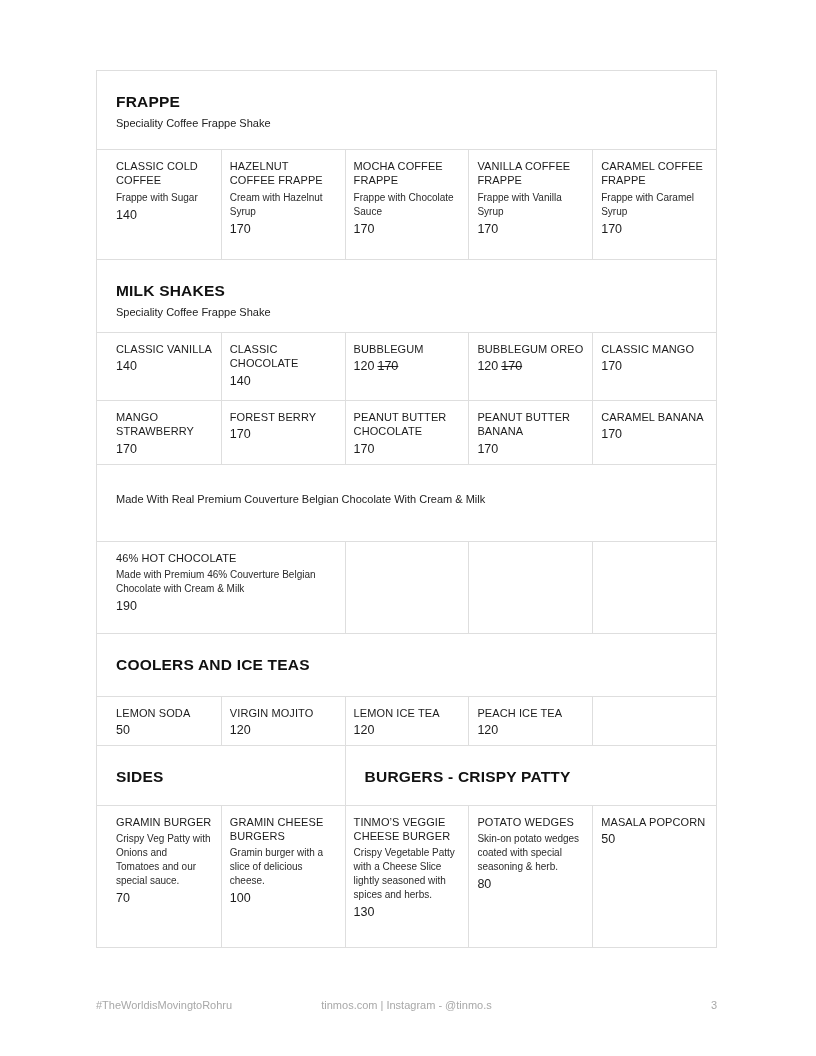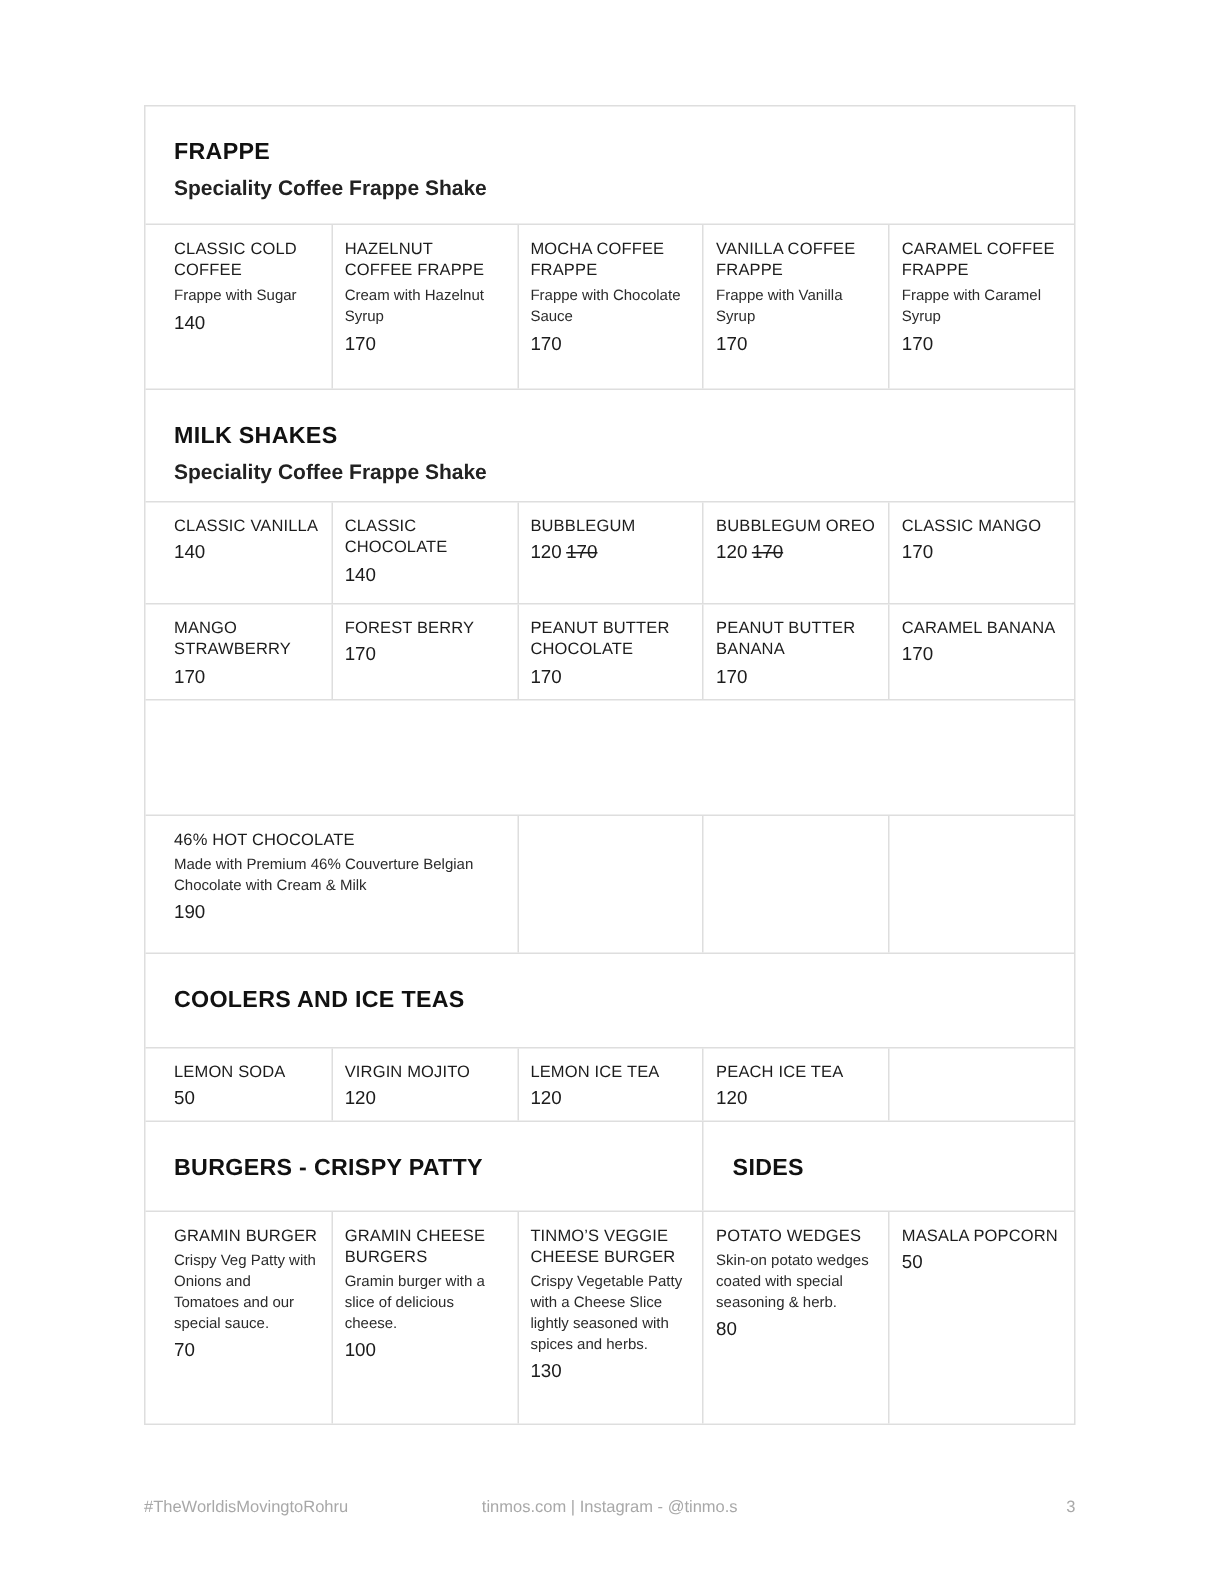--- a/index.html
+++ b/index.html
@@ -30,21 +30,21 @@
   .span3 { grid-column: span 3; }
   .span5 { grid-column: span 5; }
   .hcell { padding: 22px 18px 12px 19px; min-width: 0; }
   .hcell + .hcell { border-left: 1px solid #dedede; }
   .sec-title {
     font-size: 15.5px;
     font-weight: bold;
     letter-spacing: 0.2px;
     color: #111111;
   }
-  .sec-subtitle { font-size: 14px; margin-top: 6px; color: #222222; font-weight: bold; }
+  .sec-subtitle { font-size: 11px; margin-top: 6px; color: #222222; }
   .item-name { font-size: 11px; line-height: 1.3; letter-spacing: 0.1px; }
   .item-desc { font-size: 10px; line-height: 1.4; margin-top: 3px; color: #2b2b2b; }
   .item-desc:empty { display: none; }
   .item-price { font-size: 12.5px; margin-top: 3px; }
   .old-price { text-decoration: line-through; margin-left: 3px; }
   .old-price:empty { display: none; }
   .footer {
     position: absolute;
     left: 96px;
     top: 999px;
@@ -151,20 +151,21 @@
         <div class="item-price"><span>170</span></div>
       </div>
       <div class="cell">
         <div class="item-name">CARAMEL BANANA</div>
         <div class="item-price"><span>170</span></div>
       </div>
     </div>
 
     <div class="row" style="min-height:77px">
       <div class="hcell span5">
+        <div class="sec-subtitle">Made With Real Premium Couverture Belgian Chocolate With Cream &amp; Milk</div>
       </div>
     </div>
 
     <div class="row" style="min-height:92px">
       <div class="cell span2">
         <div class="item-name">46% HOT CHOCOLATE</div>
         <div class="item-desc">Made with Premium 46% Couverture Belgian Chocolate with Cream &amp; Milk</div>
         <div class="item-price"><span>190</span></div>
       </div>
       <div class="cell"></div>
@@ -192,25 +193,25 @@
         <div class="item-price"><span>120</span></div>
       </div>
       <div class="cell">
         <div class="item-name">PEACH ICE TEA</div>
         <div class="item-price"><span>120</span></div>
       </div>
       <div class="cell"></div>
     </div>
 
     <div class="row" style="min-height:60px">
+      <div class="hcell span2">
+        <div class="sec-title">SIDES</div>
+      </div>
       <div class="hcell span3">
         <div class="sec-title">BURGERS - CRISPY PATTY</div>
-      </div>
-      <div class="hcell span2">
-        <div class="sec-title">SIDES</div>
       </div>
     </div>
 
     <div class="row" style="min-height:142px">
       <div class="cell">
         <div class="item-name">GRAMIN BURGER</div>
         <div class="item-desc">Crispy Veg Patty with Onions and Tomatoes and our special sauce.</div>
         <div class="item-price"><span>70</span></div>
       </div>
       <div class="cell">

